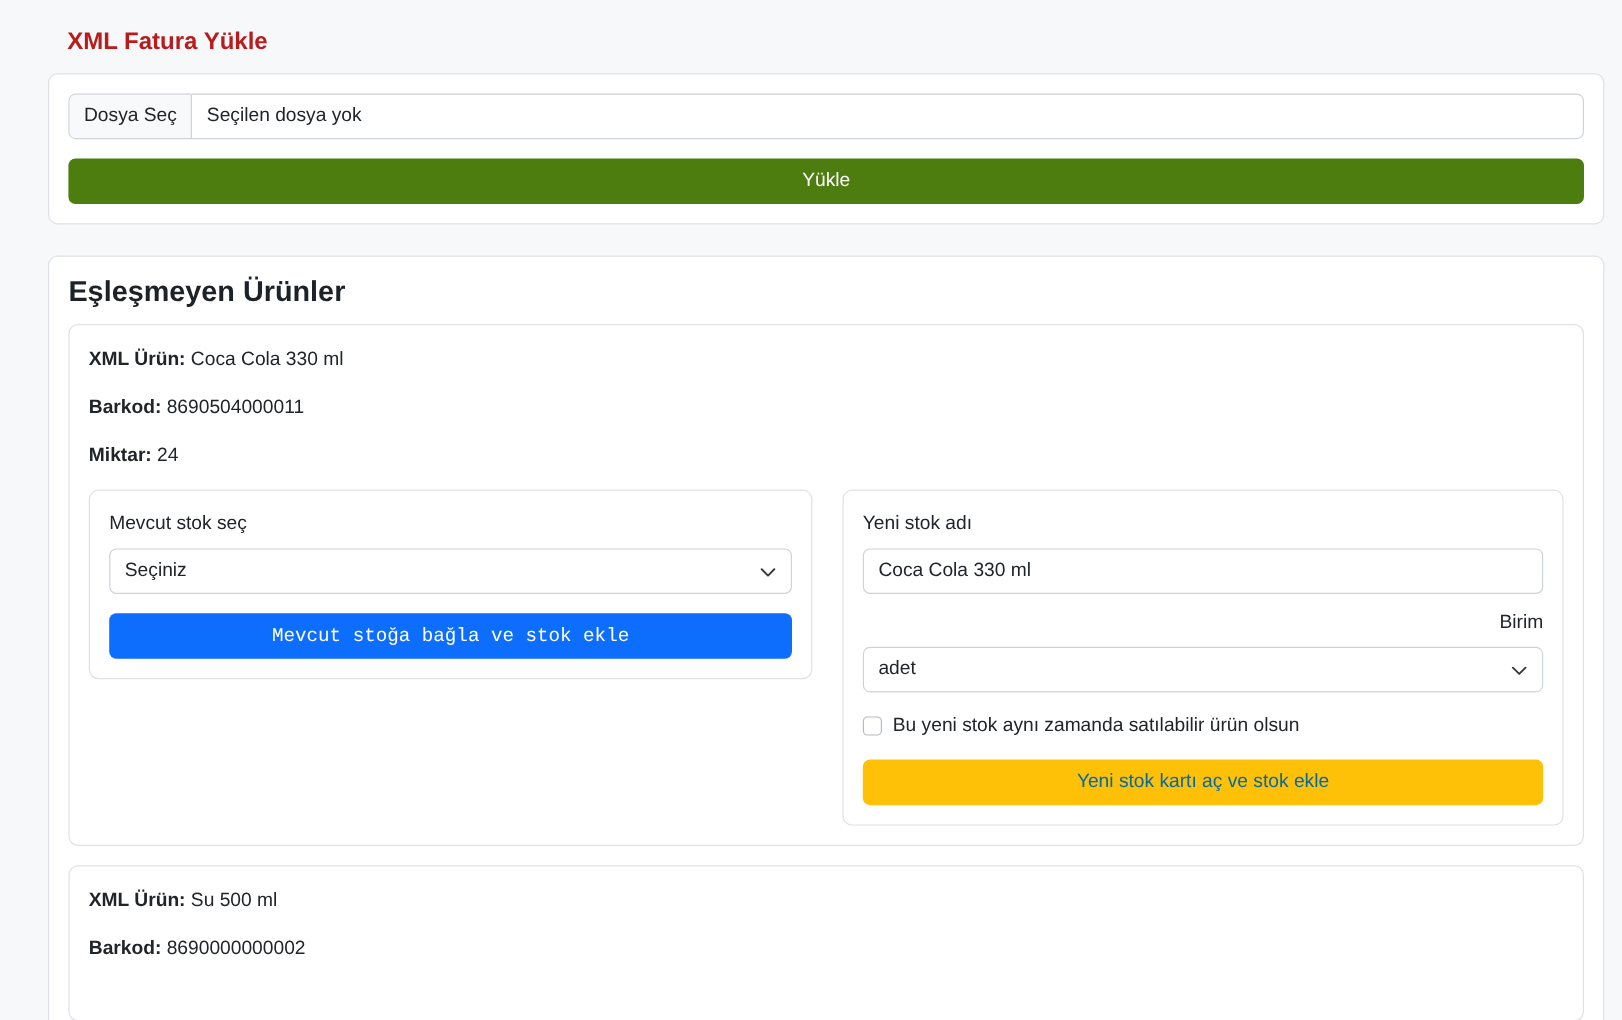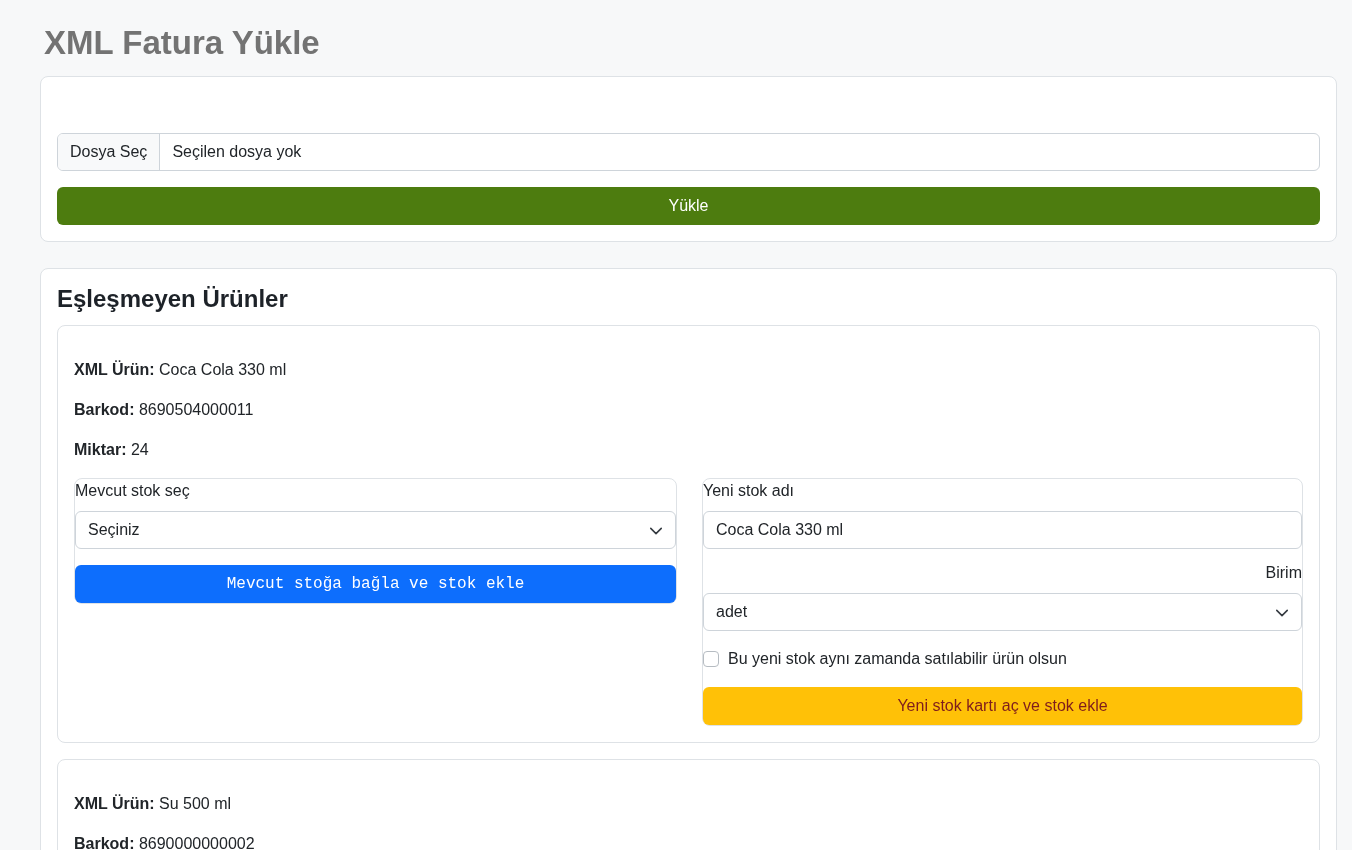--- a/index.html
+++ b/index.html
@@ -9,45 +9,44 @@
     width: 1352px; height: 850px;
     overflow: hidden;
     background: #f7f8f9;
     color: #212529;
     font-family: "Liberation Sans", sans-serif;
     font-size: 16px;
   }
   .page { padding: 24px 0 0 40px; }
 
   .page-title {
-    margin: 0 0 14px 4px;
-    font-size: 33px;
+    margin: 0 0 14px 16px;
+    font-size: 20px;
     font-weight: 700;
-    color: #737373;
+    color: #b91c1c;
   }
 
   .card {
     width: 1297px;
     background: #ffffff;
     border: 1px solid #dee2e6;
     border-radius: 8px;
     padding: 16px;
   }
 
   
   .file-input {
     display: flex;
     align-items: stretch;
     height: 38px;
     border: 1px solid #ced4da;
     border-radius: 6px;
     background: #ffffff;
     overflow: hidden;
     cursor: pointer;
-    margin-top: 40px;
   }
   .file-btn {
     display: flex;
     align-items: center;
     padding: 0 12px;
     background: #f8f9fa;
     border-right: 1px solid #ced4da;
     white-space: nowrap;
   }
   .file-text {
@@ -65,51 +64,52 @@
     border-radius: 6px;
     font-family: inherit;
     font-size: 16px;
     cursor: pointer;
     line-height: 38px;
     padding: 0;
     text-align: center;
   }
   .btn-success { background: #4d7c0f; color: #ffffff; margin-top: 16px; }
   .btn-primary { background: #0d6efd; color: #ffffff; margin-top: 16px; font-family: Liberation Mono, monospace; }
-  .btn-warning { background: #ffc107; color: #7f1d1d; margin-top: 16px; text-align: center; }
+  .btn-warning { background: #ffc107; color: #0369a1; margin-top: 16px; text-align: center; }
 
   
   .unmatched-card { margin-top: 26px; min-height: 700px; }
   .section-title {
     margin: 0 0 12px 0;
     font-size: 24px;
     font-weight: 700;
     color: #1d2228;
   }
 
   .product-card {
     border: 1px solid #dee2e6;
     border-radius: 8px;
     padding: 16px;
     background: #ffffff;
   }
   .product-card + .product-card { margin-top: 16px; }
   .product-card.partial { min-height: 130px; }
 
-  .info-line { margin: 16px 0 16px 0; line-height: 24px; }
+  .info-line { margin: 1px 0 16px 0; line-height: 24px; }
   .info-line b { font-weight: 700; }
 
   .cols {
     display: flex;
     gap: 25px;
     align-items: flex-start;
   }
   .sub-card {
     border: 1px solid #dee2e6;
     border-radius: 8px;
+    padding: 16px;
     background: #ffffff;
   }
   .sub-card.left  { width: 603px; }
   .sub-card.right { width: 601px; }
 
   .form-label {
     display: block;
     line-height: 24px;
     margin-bottom: 8px;
   }

